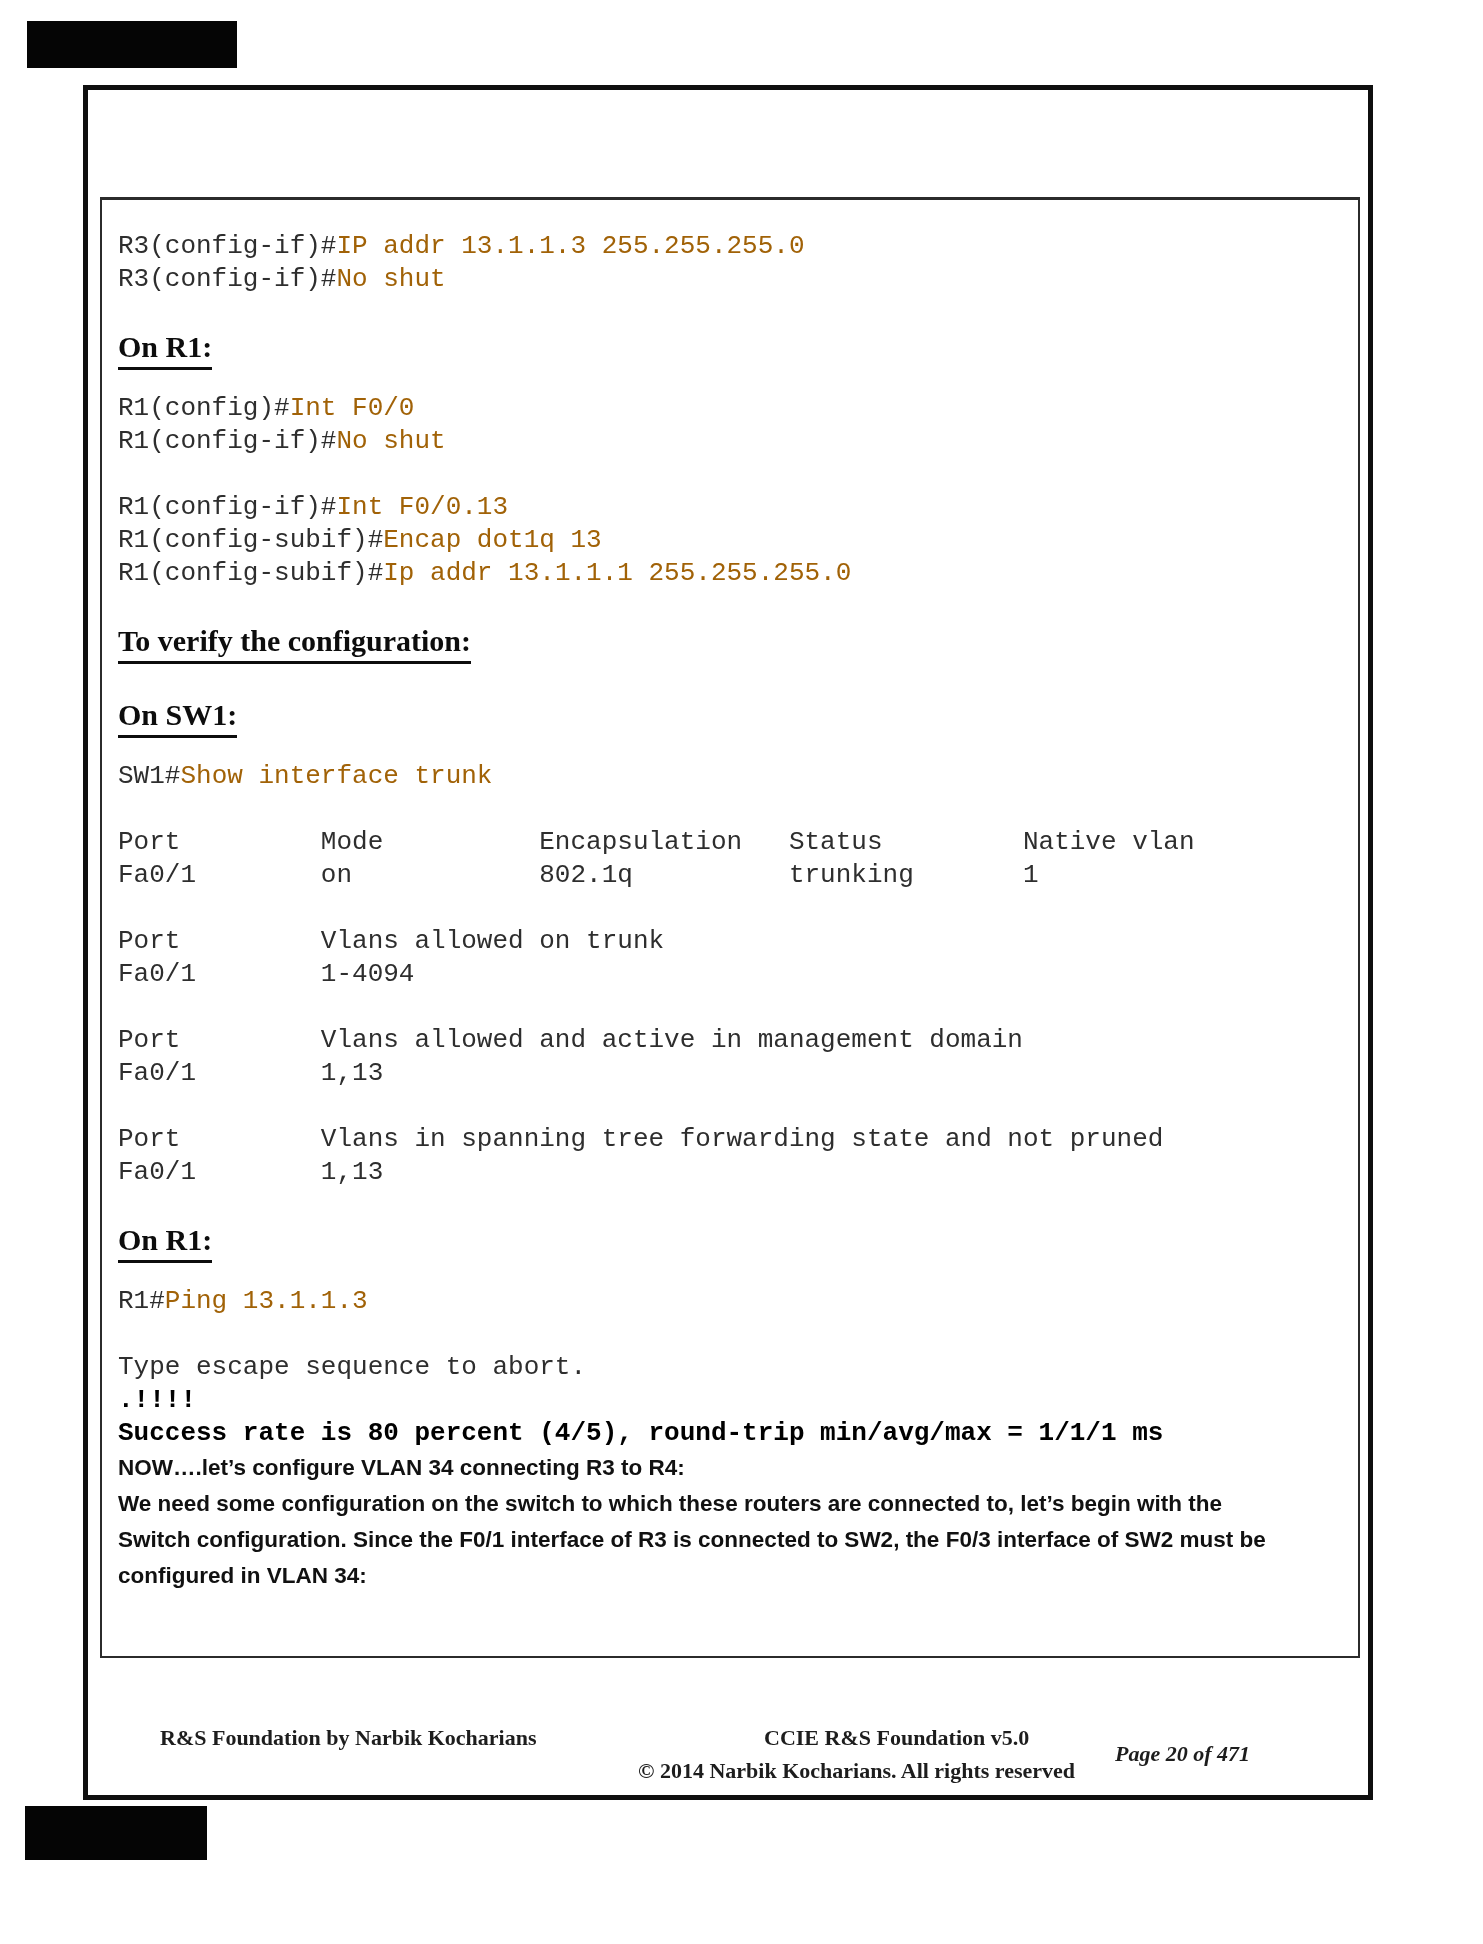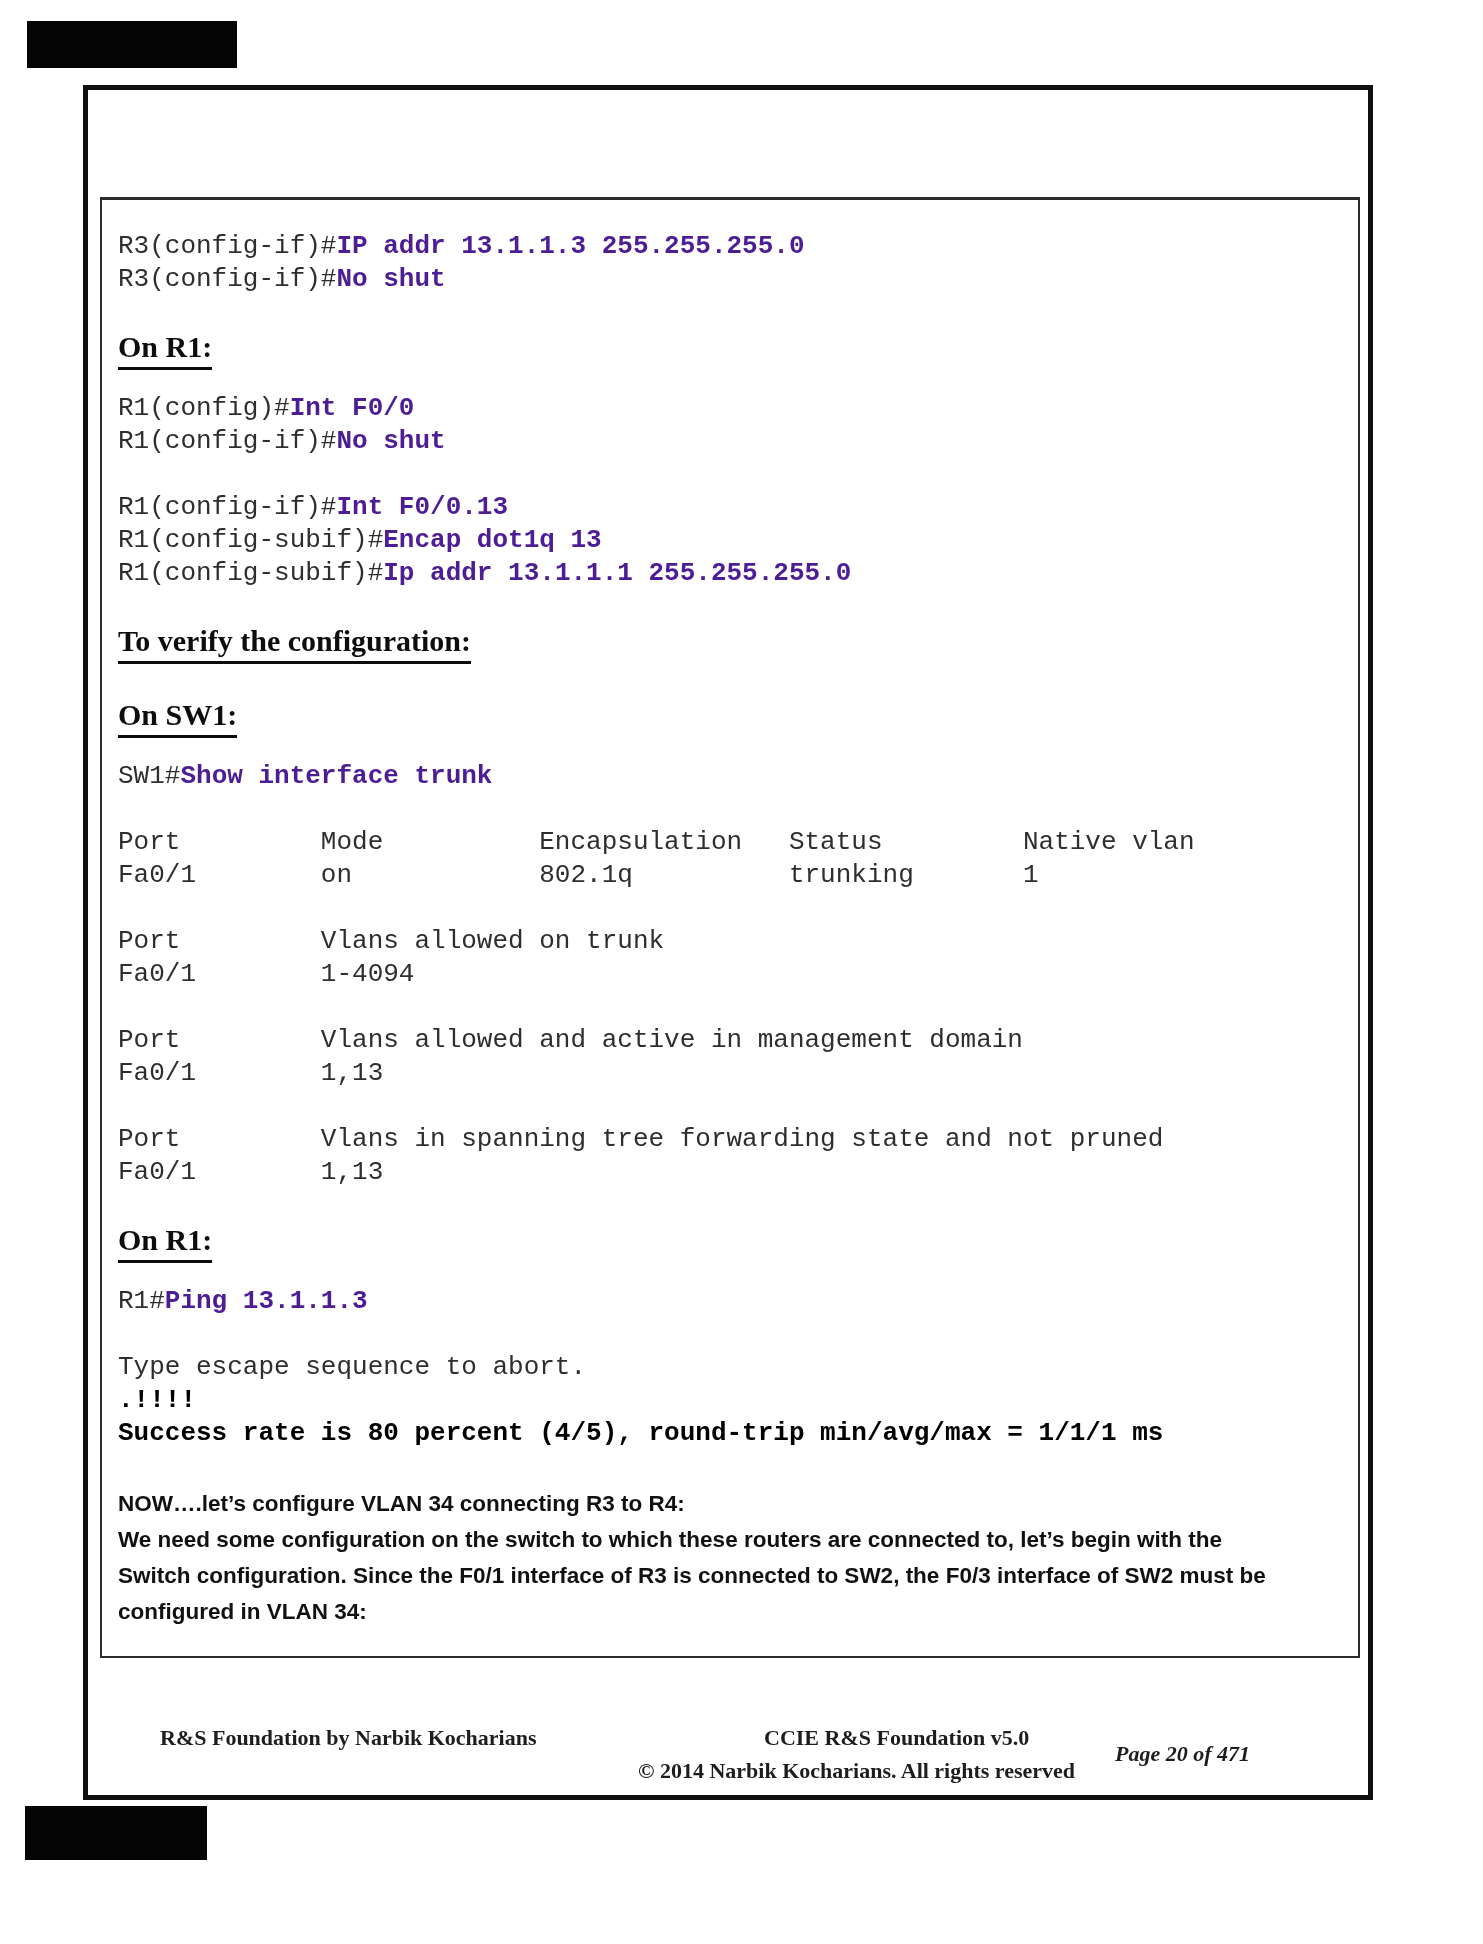--- a/index.html
+++ b/index.html
@@ -31,38 +31,37 @@
     overflow:hidden;
   }
 
   .code{
     margin:0;
     font-family:"Liberation Mono", monospace;
     font-size:26px;line-height:33px;
     color:#2e2e2e;
     white-space:pre;
   }
-  .code b{color:#4c1d95;font-weight:bold;text-align:center;}
+  .code b{color:#a16207;font-weight:normal;text-align:center;}
   .code.boldline{color:#000;font-weight:bold;}
   .gap{height:33px;}
 
   .head{
     margin:33px 0 22px;
     font-family:"Liberation Serif", serif;
     font-size:30px;line-height:36px;
     font-weight:bold;color:#0d0d0d;
   }
   .head span{
     display:inline-block;
     border-bottom:3px solid #0d0d0d;
     padding-bottom:2px;
   }
 
   .note{
-    margin-top:36px;
     font-family:"Liberation Sans", sans-serif;
     font-weight:bold;
     font-size:22.5px;line-height:36px;
     color:#111;
     white-space:nowrap;
   }
 
   .footer{position:absolute;left:0;top:1635px;width:100%;height:70px;
     font-family:"Liberation Serif", serif;font-weight:bold;
     font-size:22px;color:#1d1d1d;}

